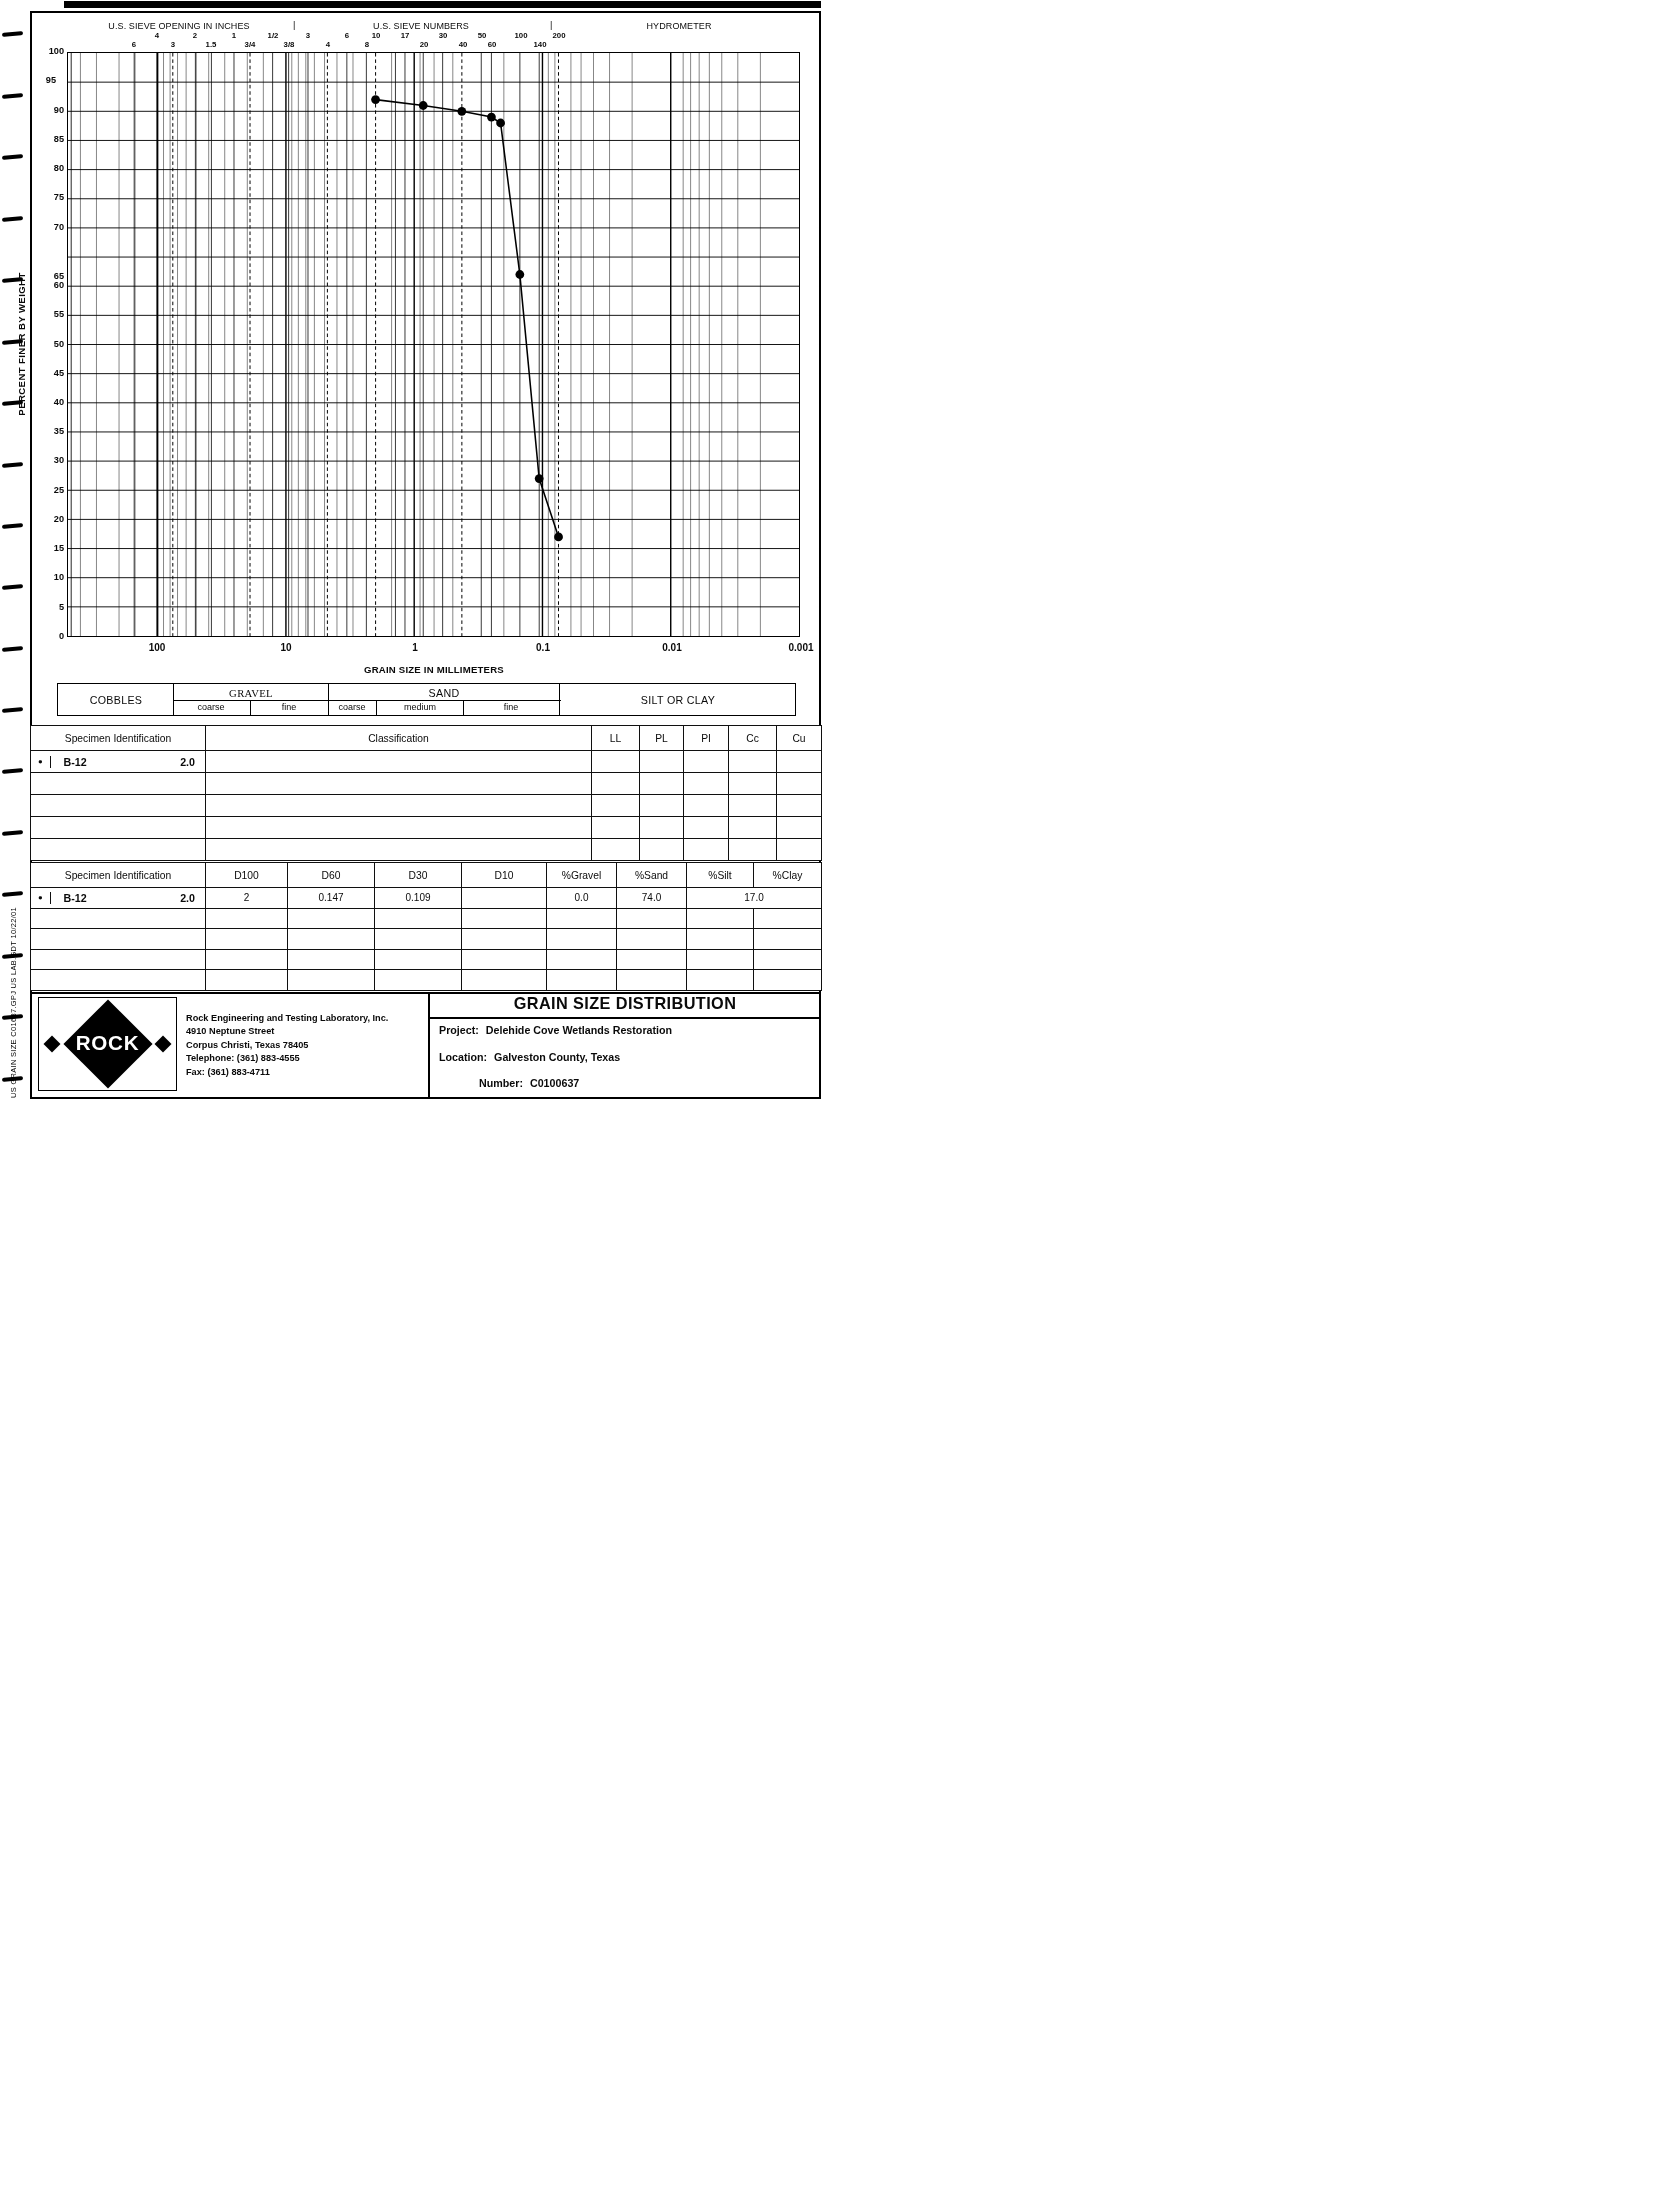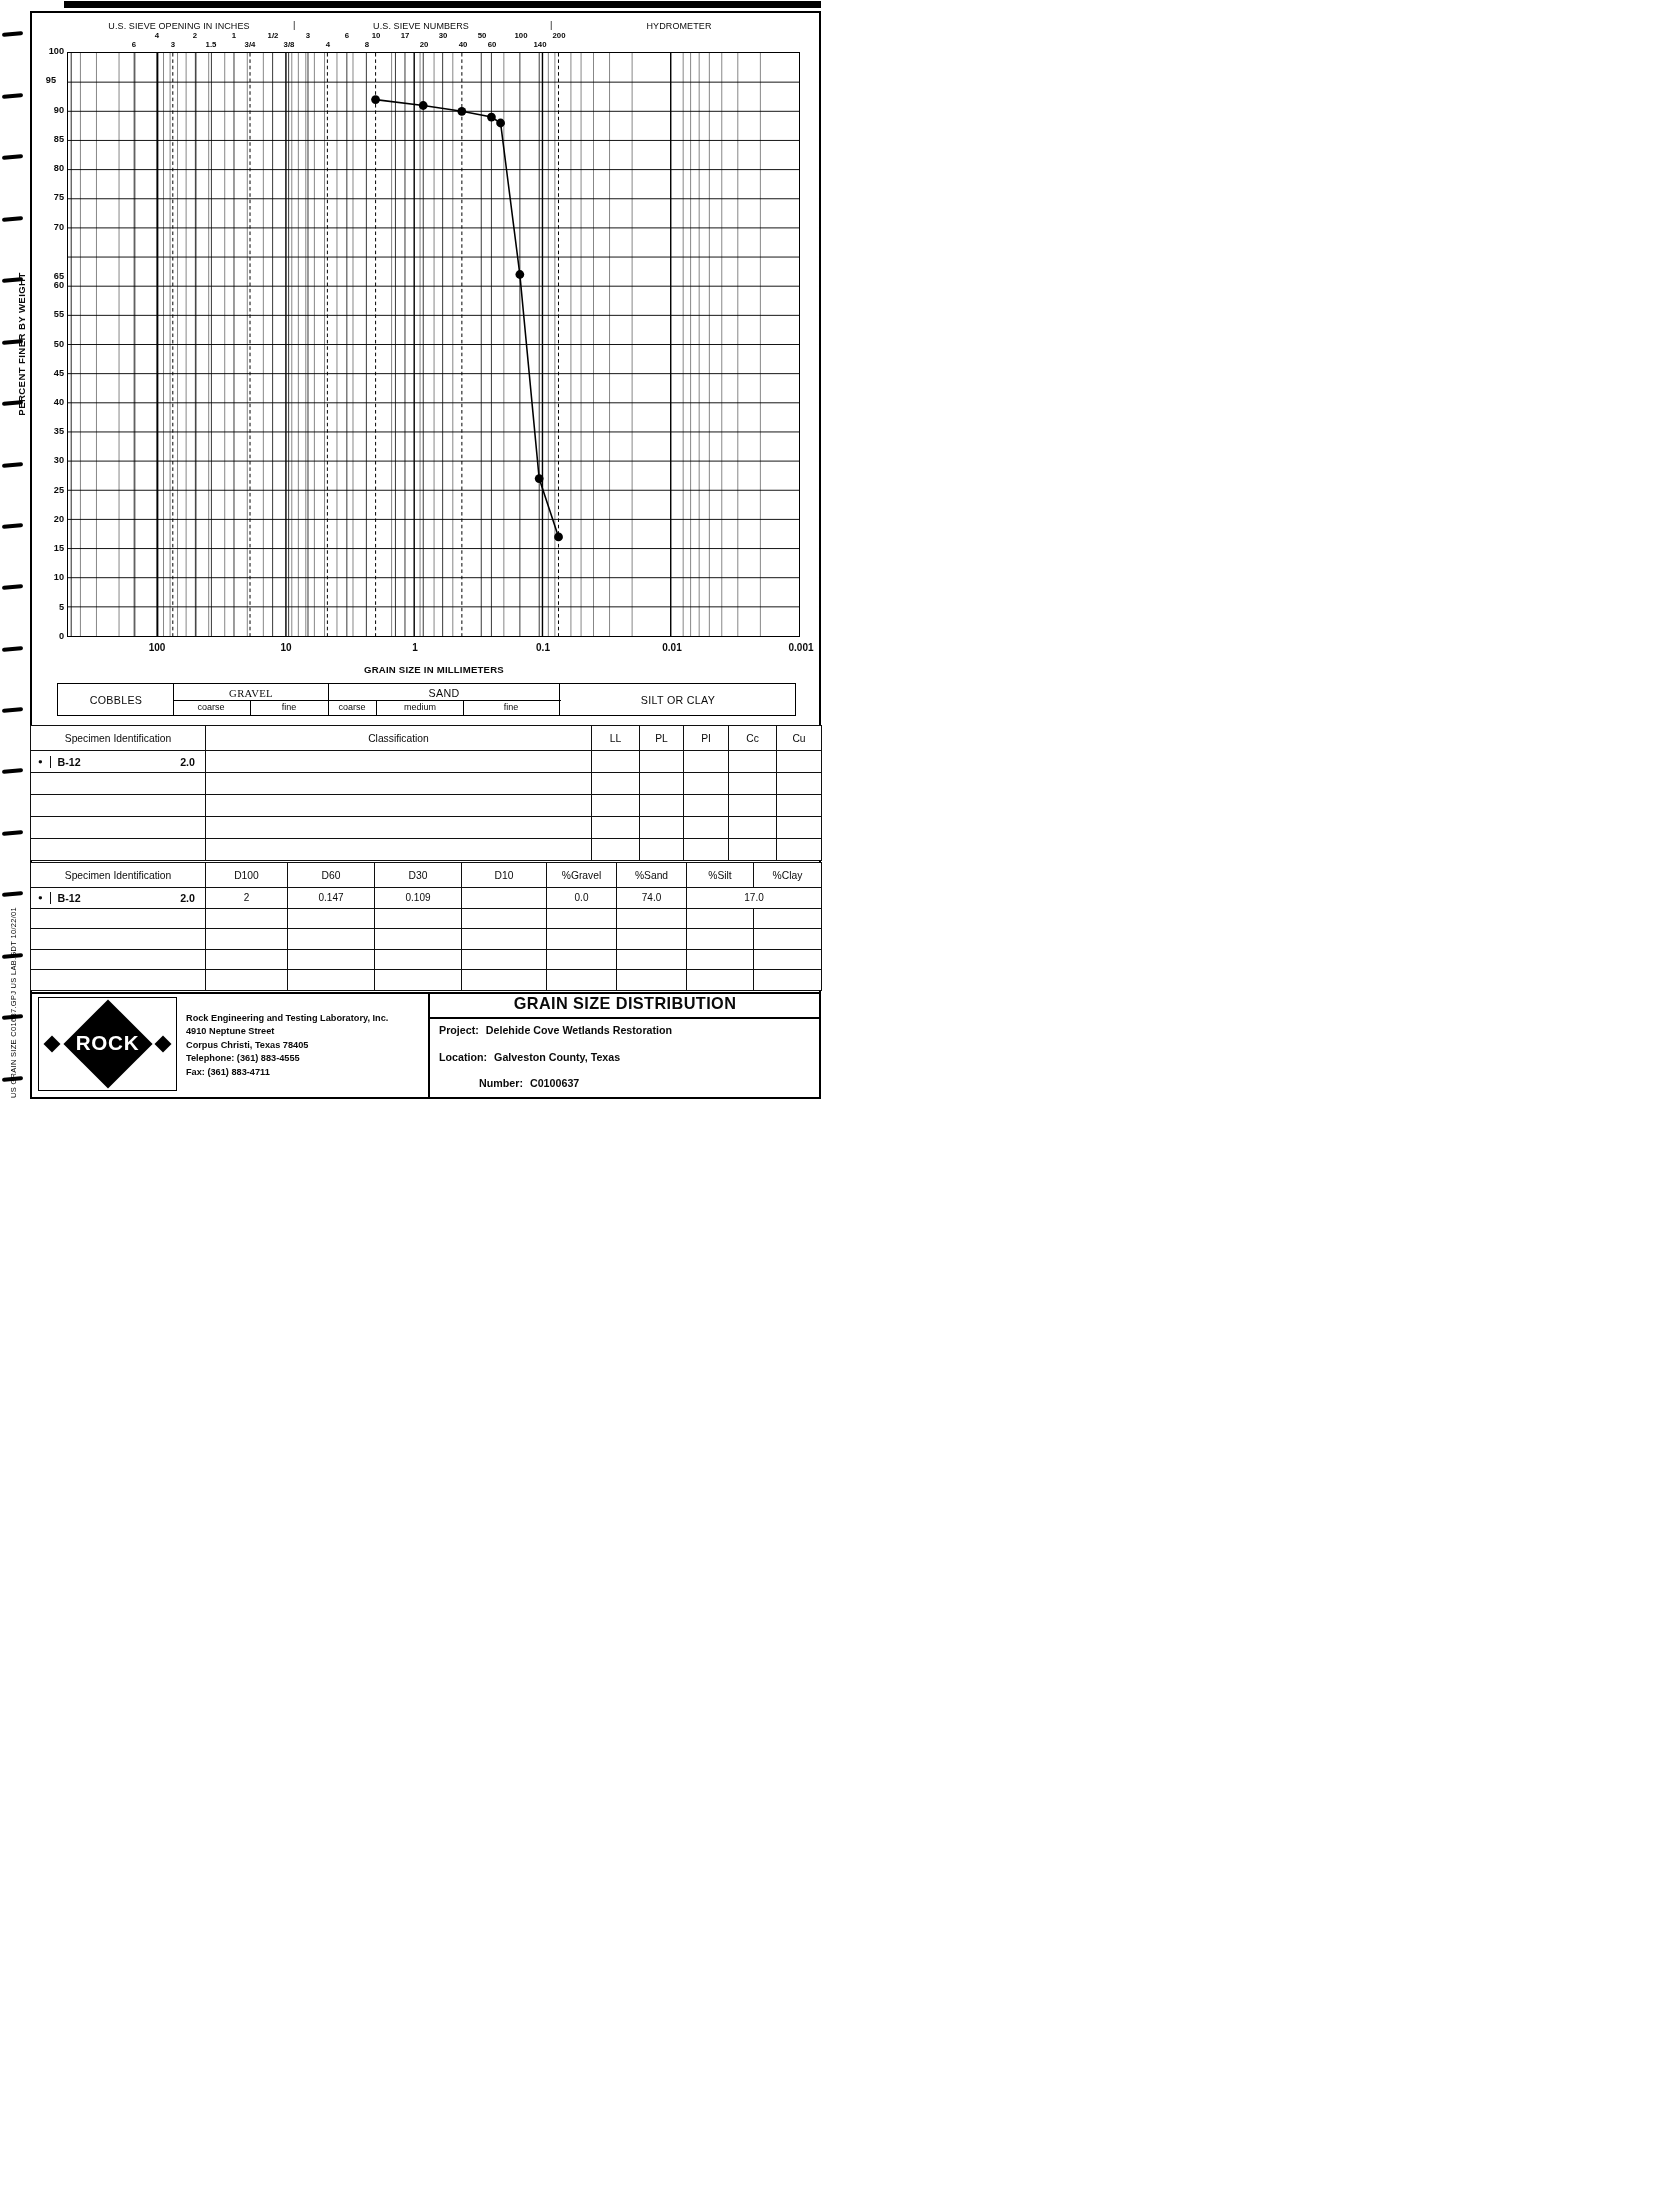--- a/index.html
+++ b/index.html
@@ -35,21 +35,21 @@
   .cb-big{font-size:10.7px;letter-spacing:0.3px;}
   .cb-sub{font-size:9px;}
   
   table.sheet{position:absolute;border-collapse:collapse;table-layout:fixed;background:#fff;}
   table.sheet td,table.sheet th{border:1px solid #101010;padding:0;font-weight:400;overflow:hidden;white-space:nowrap;}
   table.sheet{border:1.8px solid #000;}
   th.hdr{font-size:10.3px;text-align:center;height:24px;}
   td.cell{font-size:10px;font-weight:700;text-align:center;}
   .spec-flex{display:flex;align-items:center;height:100%;}
   .bullet-box{width:18.5px;align-self:stretch;display:flex;align-items:center;justify-content:center;border-right:0.9px solid #101010;font-size:7.8px;}
-  .spec-name{flex:1;padding-left:7px;text-align:left;font-weight:700;font-size:10.7px;}
+  .spec-name{flex:1;padding-left:13px;text-align:left;font-weight:700;font-size:10.7px;}
   .spec-depth{width:55px;padding-right:10px;text-align:right;font-weight:700;font-size:10.7px;}
   
   .footer-line{position:absolute;background:#000;}
   .logo-box{position:absolute;left:38px;top:997px;width:139px;height:94px;border:1.8px solid #000;box-sizing:border-box;}
   .diamond{position:absolute;left:50%;top:50%;width:63px;height:63px;background:#000;transform:translate(-50%,-50%) rotate(45deg);}
   .mini-diamond{position:absolute;top:50%;width:12px;height:12px;background:#000;transform:translateY(-50%) rotate(45deg);}
   .logo-word{position:absolute;left:0;right:0;top:50%;transform:translateY(-55%);text-align:center;
              color:#fff;font-size:20.6px;font-weight:800;letter-spacing:0.7px;
              text-shadow:-1.4px 0 #000,1.4px 0 #000,0 -1.4px #000,0 1.4px #000,-0.7px -0.7px #000,0.7px 0.7px #000,0.7px -0.7px #000,-0.7px 0.7px #000;}
   .addr{position:absolute;left:186px;width:234px;font-size:9.2px;font-weight:600;line-height:13.5px;}

